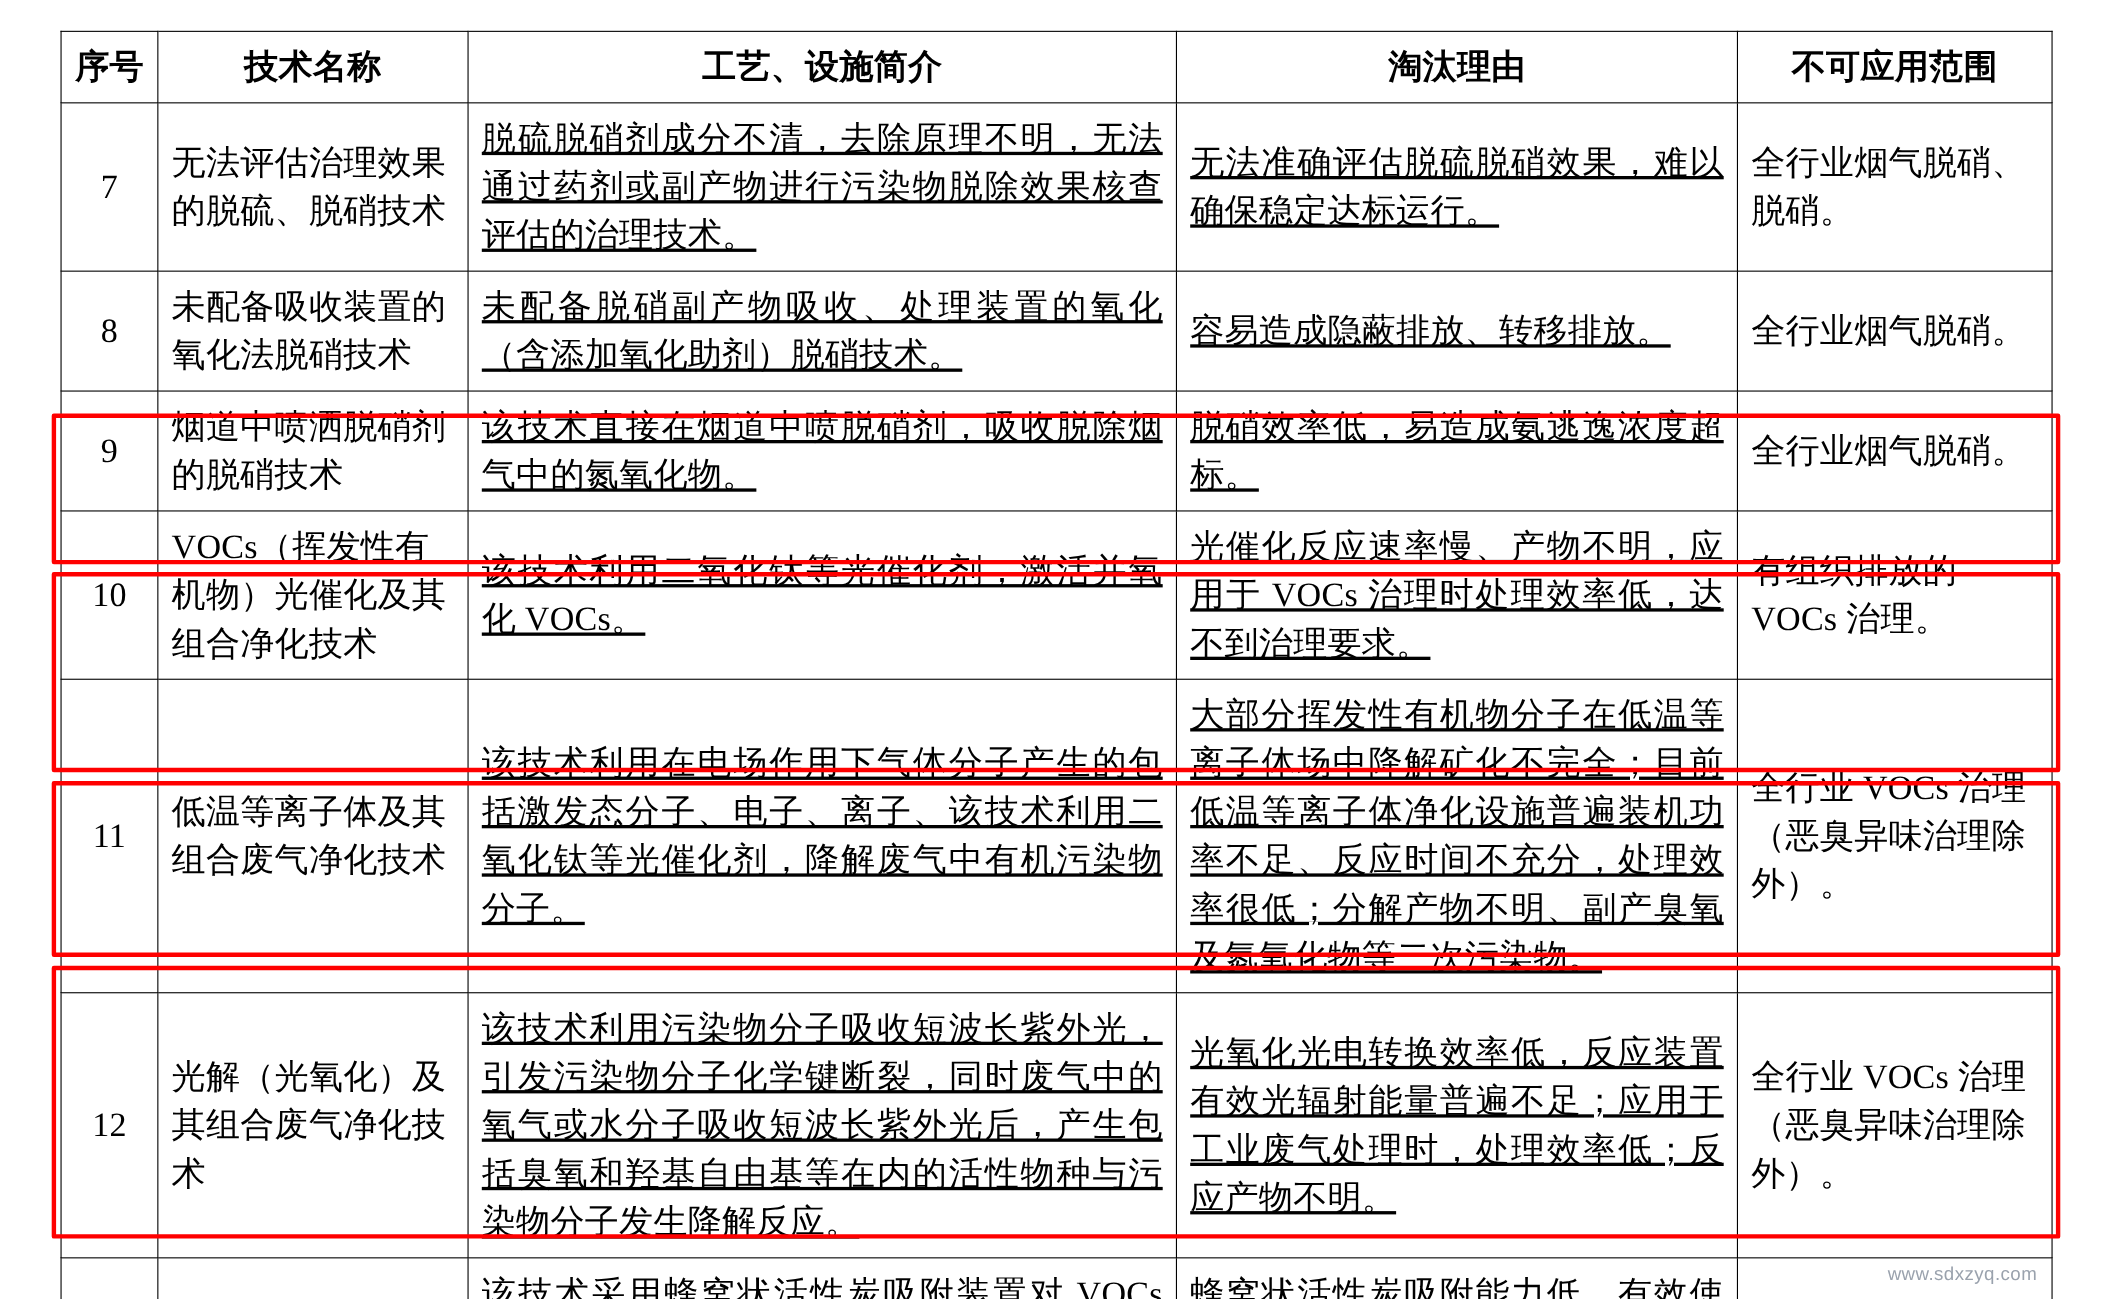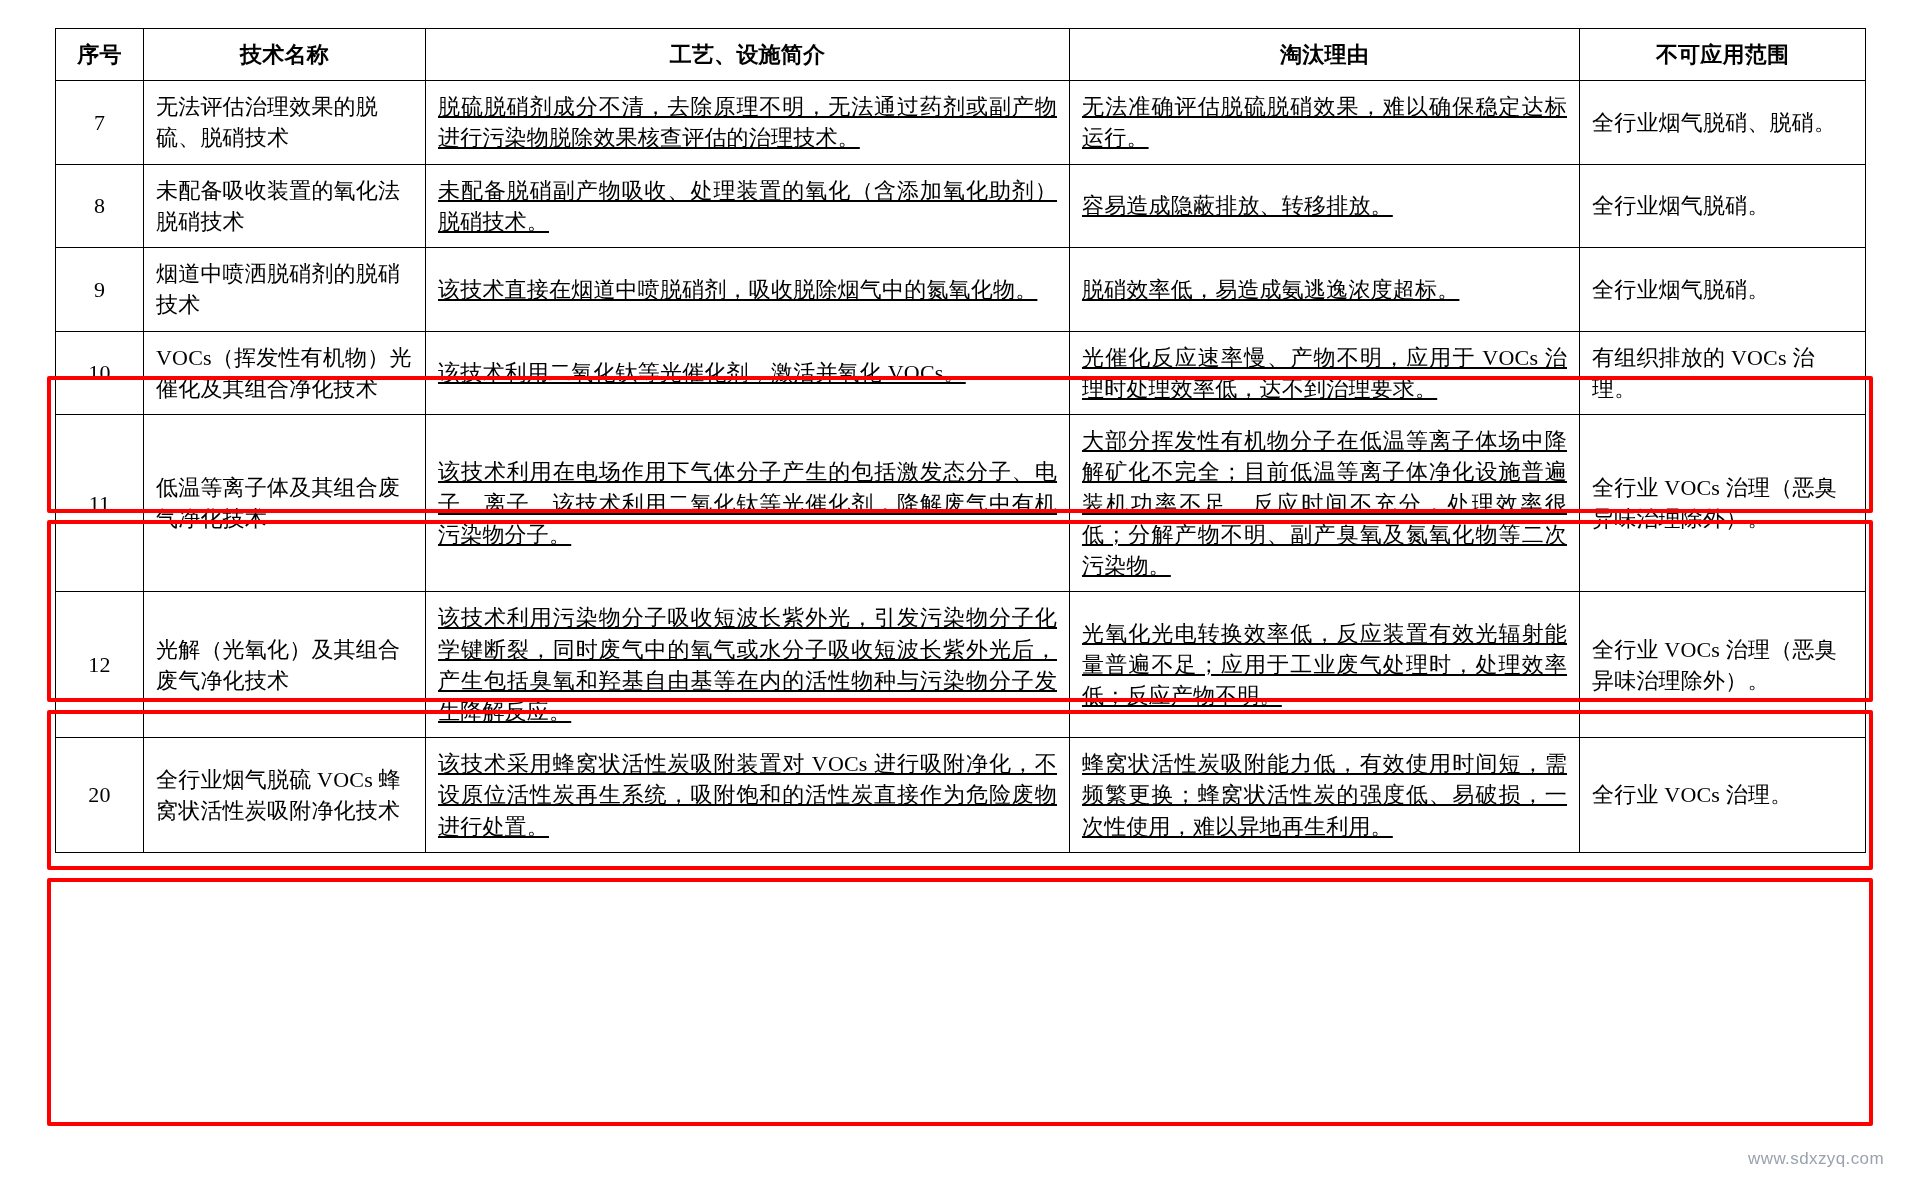--- a/index.html
+++ b/index.html
@@ -30,21 +30,21 @@
   table.tech-table {
     border-collapse: collapse;
     width: 1810px;
     table-layout: fixed;
     background: #ffffff;
   }
   table.tech-table td, table.tech-table th {
     border: 1px solid #000000;
     vertical-align: middle;
     padding: 10px 12px;
-    font-size: 22px;
+    font-size: 31px;
     line-height: 1.42;
     letter-spacing: 0.2px;
   }
   thead th {
     text-align: center;
     font-weight: bold;
     font-size: 28px;
     padding: 14px 10px;
     letter-spacing: 1px;
   }
@@ -79,21 +79,21 @@
   
   .hl {
     position: absolute;
     border: 4px solid #ff0000;
     box-sizing: border-box;
     pointer-events: none;
     border-radius: 2px;
   }
   .watermark {
     position: absolute;
-    right: 36px;
+    right: 68px;
     bottom: 12px;
     font-family: "Liberation Sans", sans-serif;
     font-size: 17px;
     color: #9aa2ad;
     letter-spacing: 0.4px;
   }
 </style>
 </head>
 <body>
 

